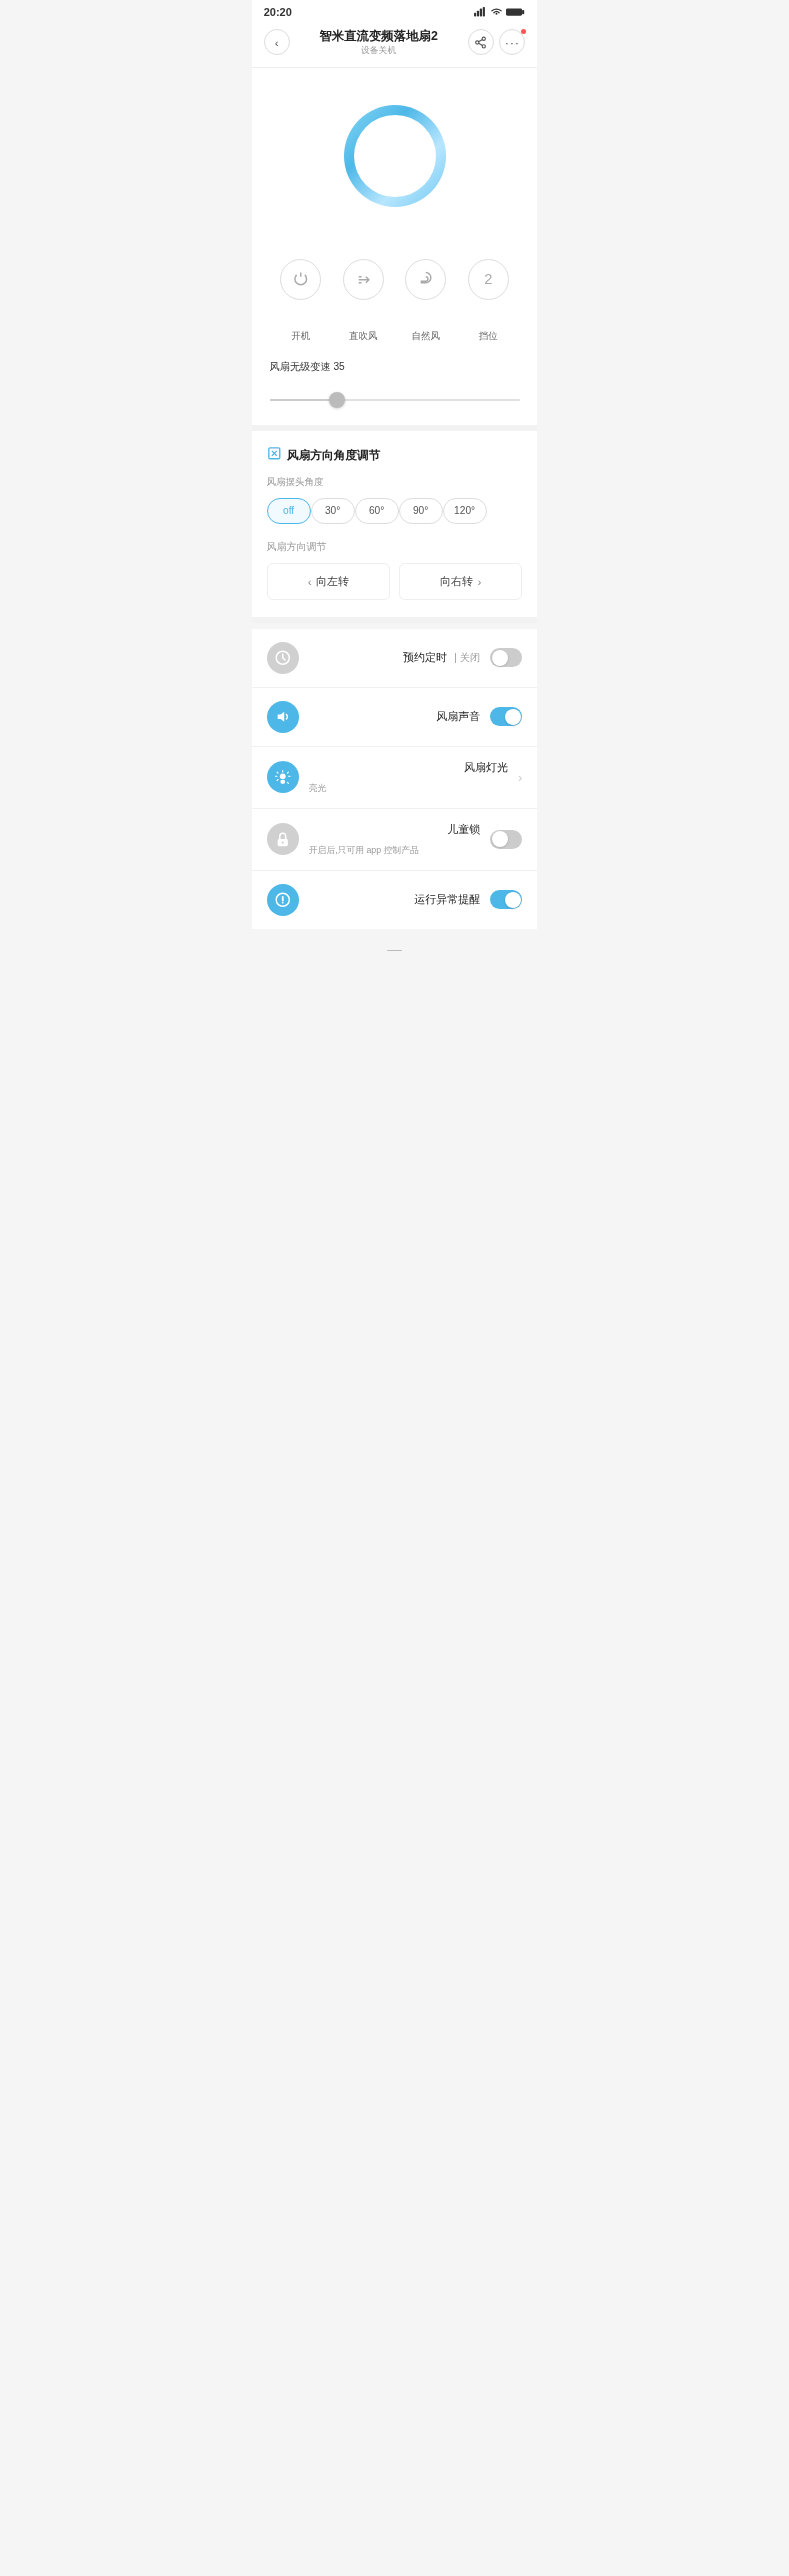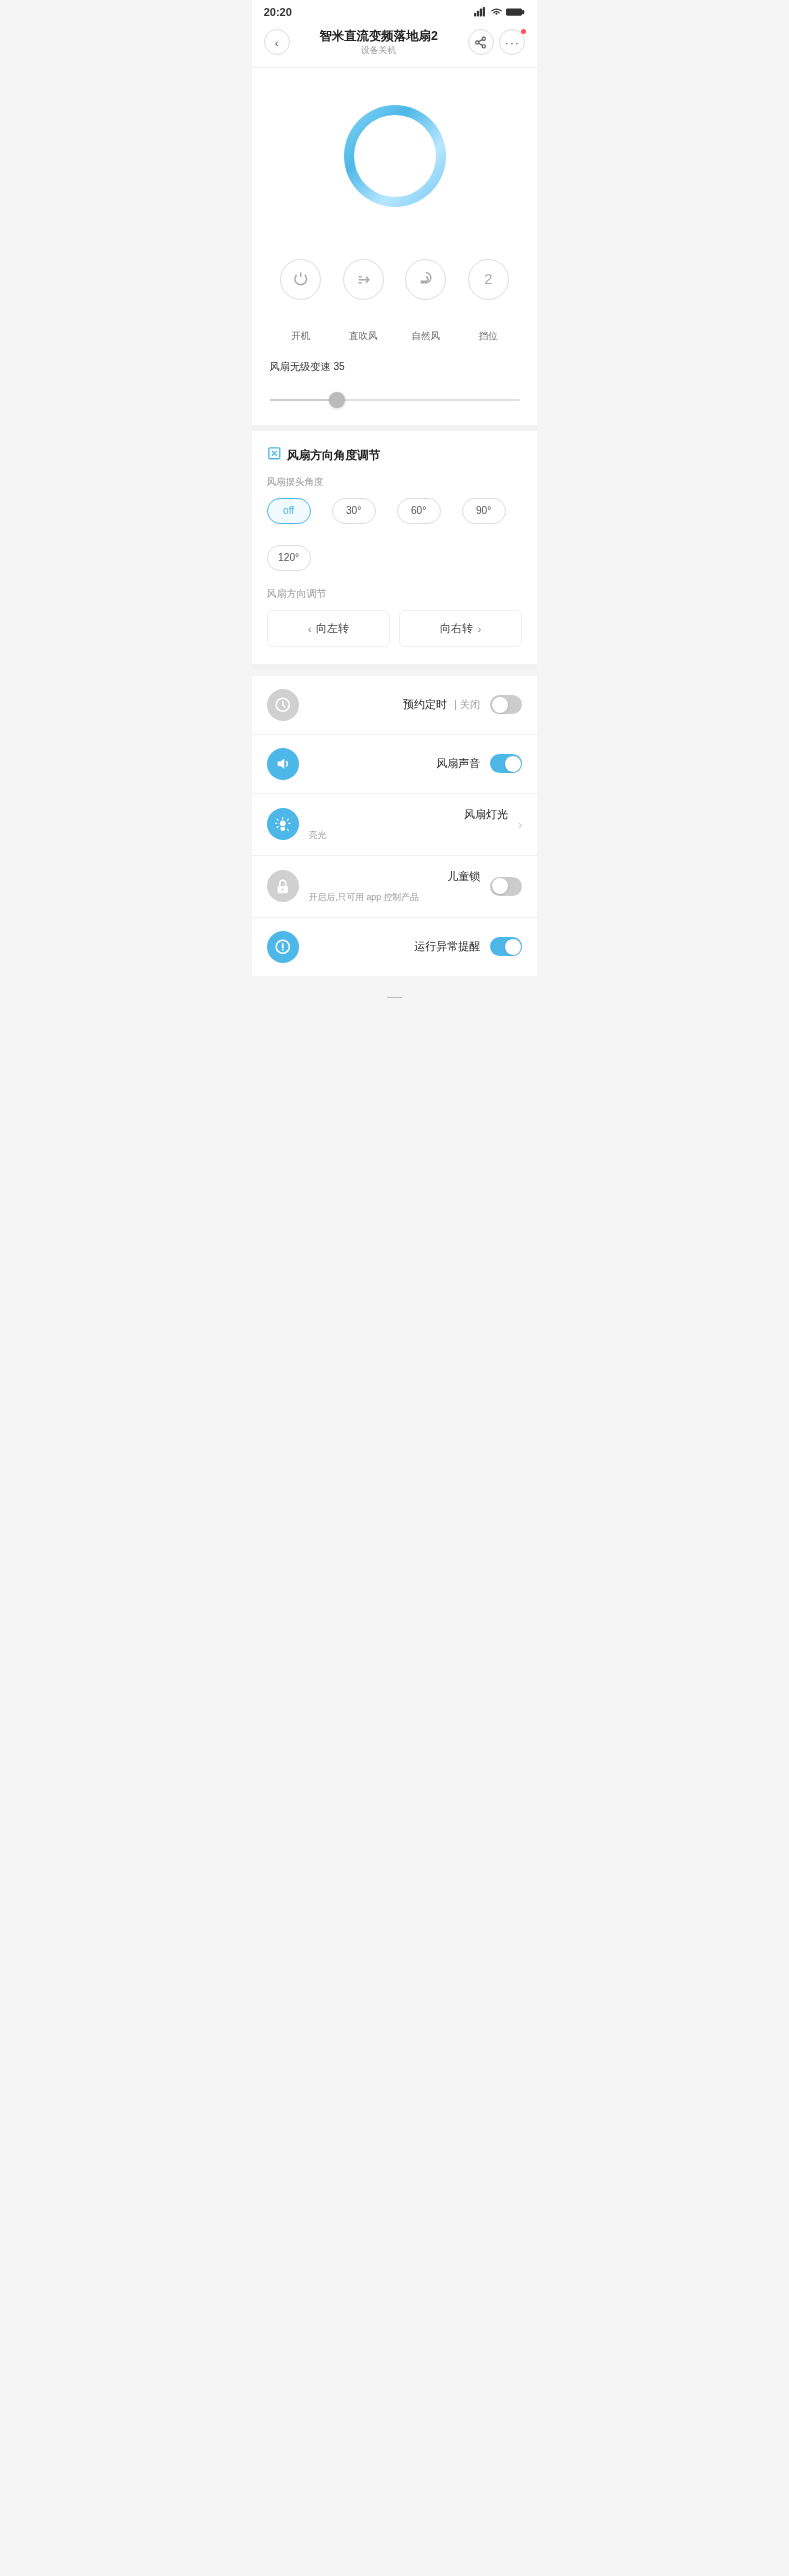--- a/index.html
+++ b/index.html
@@ -187,21 +187,21 @@
       font-weight: 600;
       color: #222;
     }
     .angle-sub-label {
       font-size: 9.5px;
       color: #999;
       margin-bottom: 8.8px;
     }
     .angle-options {
       display: flex;
-      gap: 21px;
+      gap: 0;
       margin-bottom: 16px;
       flex-wrap: wrap;
     }
     .angle-btn {
       min-width: 44px;
       height: 26px;
       border-radius: 13px;
       border: 1.1px solid #ddd;
       background: #fff;
       display: flex;

